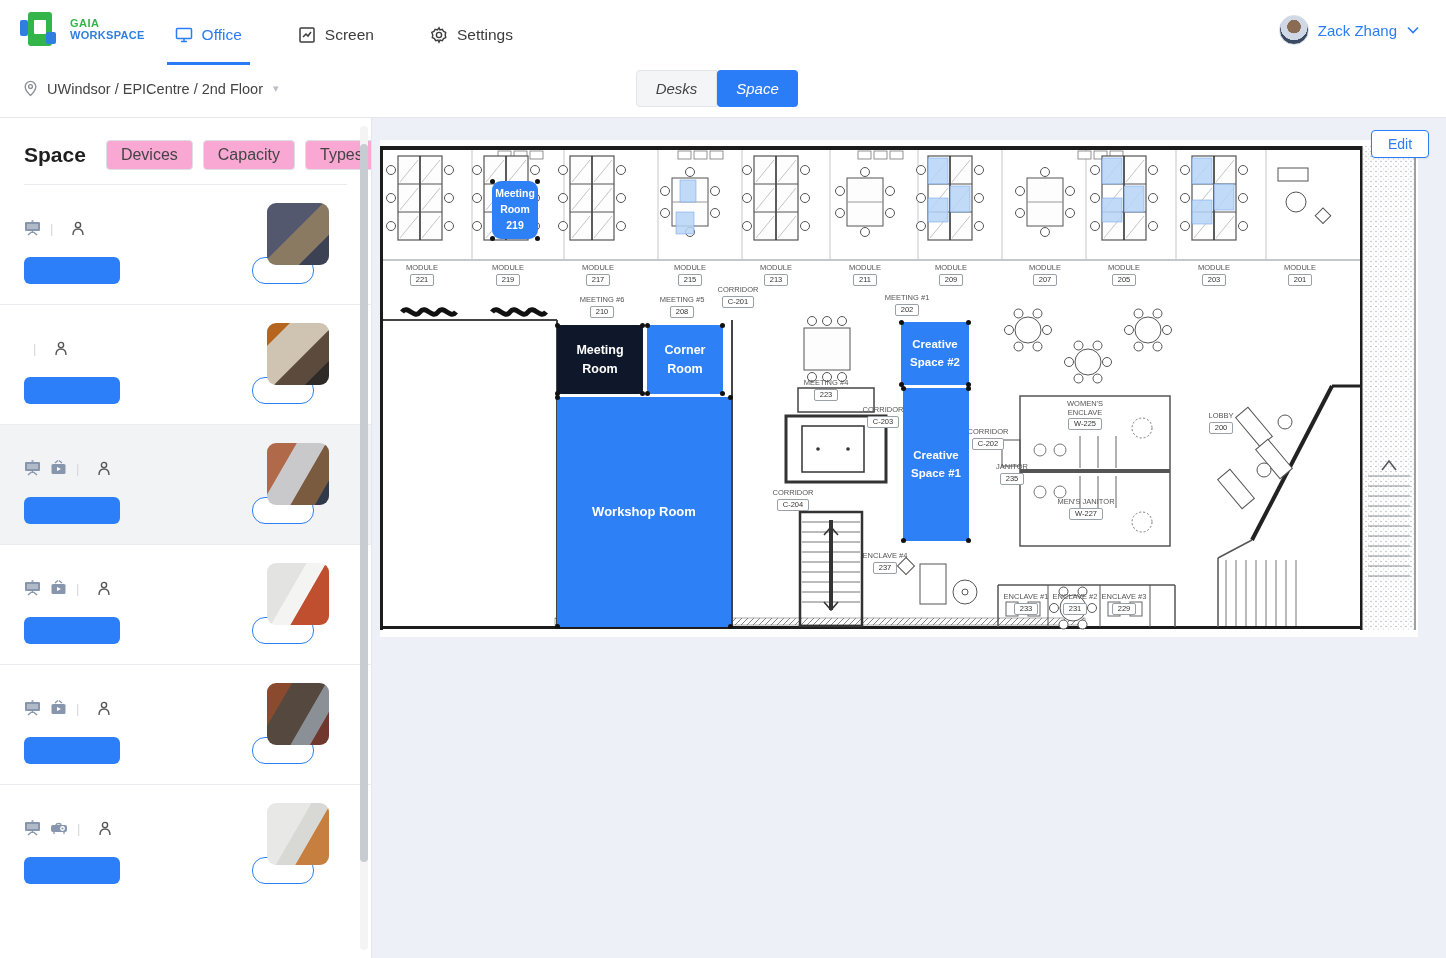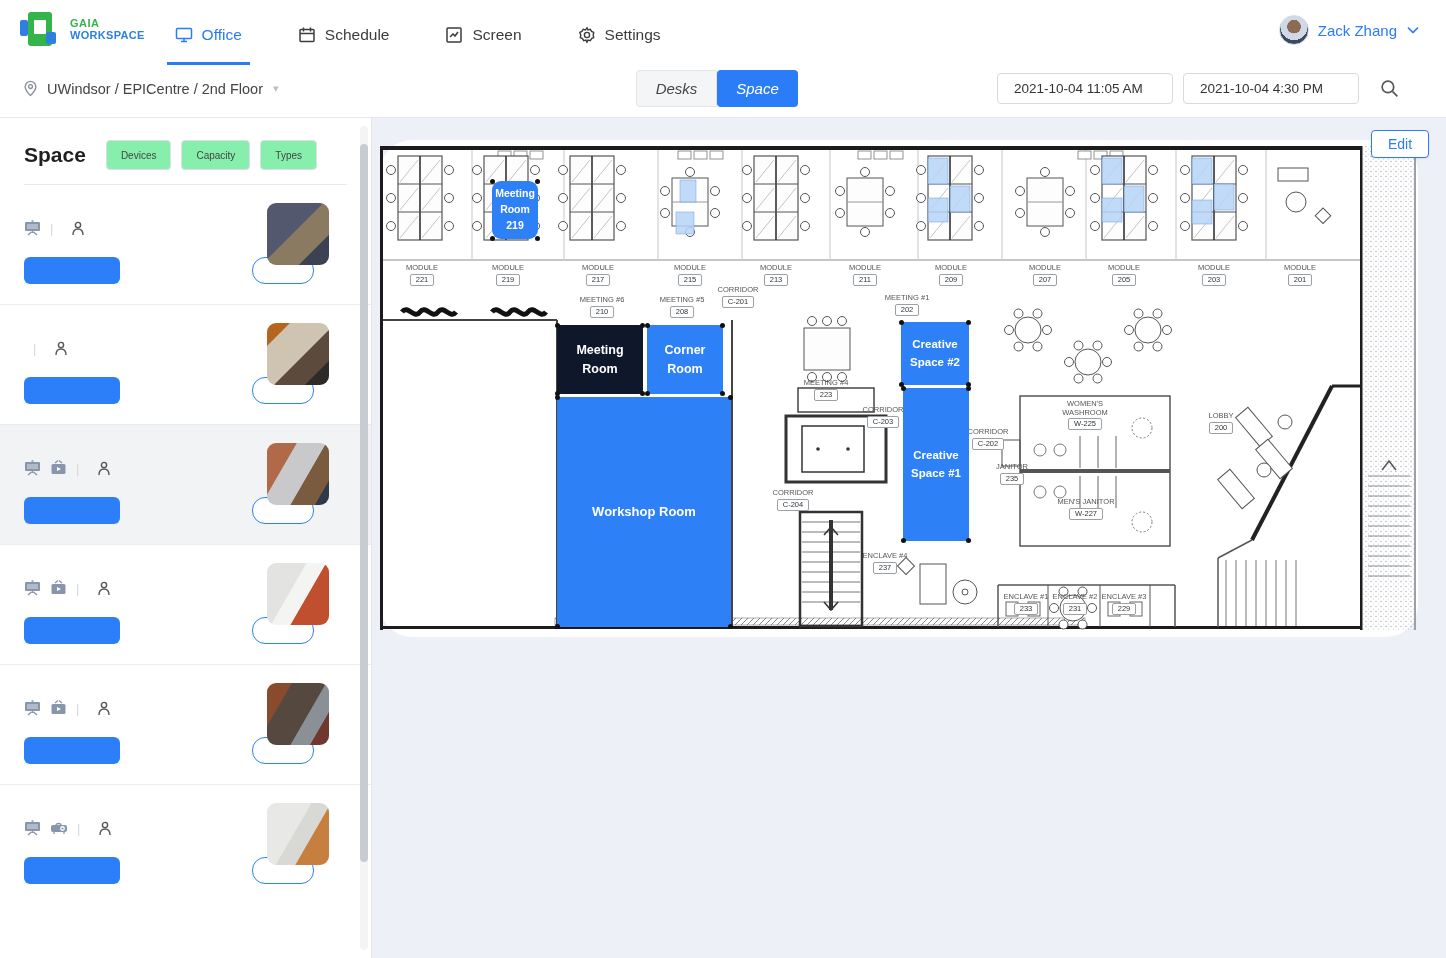--- a/index.html
+++ b/index.html
@@ -42,42 +42,42 @@
     font-size:13.5px; color:#333; display:flex; align-items:center; padding-left:16px; }
   .search-btn { margin-left:10px; cursor:pointer; display:flex; }
 
   
   .content { display:flex; height:840px; background:#edf0f6; }
   .sidebar { width:372px; background:#fff; border-right:1px solid #e3e6eb; position:relative; overflow:hidden; }
   .sb-scroll { position:absolute; right:3px; top:8px; width:8px; height:824px; background:#f4f4f4; border-radius:4px; }
   .sb-thumb { position:absolute; left:0; top:18px; width:8px; height:718px; background:#c7cbd2; border-radius:4px; }
   .sb-head { display:flex; align-items:center; padding:22px 22px 14px 24px; gap:10px; }
   .sb-title { font-size:21px; font-weight:bold; color:#1f1f1f; margin-right:10px; }
-  .filter-btn { height:30px; padding:0 14px; border:1px solid #dcdfe4; border-radius:4px; background:#86efac;
-    font-size:10px; color:#444; display:flex; align-items:center; cursor:pointer; }
+  .filter-btn { height:30px; padding:0 14px; border:1px solid #dcdfe4; border-radius:4px; background:#f9a8d4;
+    font-size:16px; color:#444; display:flex; align-items:center; cursor:pointer; }
   .sb-divider { height:1px; background:#e8eaee; margin:0 24px; }
   .room-card { position:relative; padding:20px 40px 20px 24px; }
   .room-card.selected { background:#f2f3f5; }
   .room-card + .room-card { border-top:1px solid #ececf0; }
   .room-name { font-size:16.5px; font-weight:bold; color:#262626; }
   .room-meta { display:flex; align-items:center; gap:9px; margin-top:14px; height:18px; }
   .dev-icon { display:flex; }
   .no-dev { font-size:13.5px; color:#6b6b6b; }
   .meta-sep { color:#d4d7dc; font-size:13px; }
   .cap-num { font-size:13.5px; color:#555; }
   .room-photo { position:absolute; right:42px; top:18px; width:62px; height:62px; border-radius:9px; }
   .room-foot { display:flex; align-items:center; justify-content:space-between; margin-top:20px; width:290px; }
   .time-badge { min-width:96px; height:27px; background:#2d7ff9; color:#fff; font-weight:bold; font-size:14px;
     border-radius:6px; display:flex; align-items:center; justify-content:center; padding:0 10px; cursor:pointer; }
   .book-btn { width:62px; height:27px; border:1px solid #2d7ff9; border-radius:13px; background:#fff;
     color:#2d7ff9; font-size:14.5px; display:flex; align-items:center; justify-content:center; cursor:pointer; }
 
   
   .main { flex:1; position:relative; }
-  .plan { position:absolute; left:8px; top:22px; width:1038px; height:497px; background:#fff;border-radius:32px; }
+  .plan { position:absolute; left:8px; top:22px; width:1038px; height:497px; background:#fff; }
   .plan svg { position:absolute; left:0; top:0; }
   .edit-btn { position:absolute; right:17px; top:12px; width:58px; height:28px; background:#fff;
     border:1px solid #2b7cf7; border-radius:4px; color:#2b7cf7; font-size:14px;
     display:flex; align-items:center; justify-content:center; cursor:pointer; z-index:6; box-shadow:0 1px 2px rgba(0,0,0,.08); }
   .plan-label { position:absolute; transform:translateX(-50%); text-align:center; width:62px;
     font-size:7.5px; color:#555; line-height:1.15; z-index:2; pointer-events:none; }
   .plan-label .box { display:inline-block; margin-top:1px; padding:0 5px; border:1px solid #9aa0a8;
     border-radius:2px; background:#fff; color:#333; font-size:7.5px; line-height:10px; }
   .overlay { position:absolute; display:flex; flex-direction:column; align-items:center; justify-content:center;
     color:#fff; font-weight:bold; text-align:center; line-height:1.5; z-index:3; cursor:pointer; border-radius:5px; }
@@ -100,27 +100,20 @@
       <div class="l2">WORKSPACE</div>
     </div>
   </div>
   <div class="nav">
     <div class="nav-tab active">
       <svg width="18" height="18" viewBox="0 0 18 18" fill="none" stroke-width="1.5">
           <rect x="1.5" y="2.5" width="15" height="10" rx="1"></rect>
           <path d="M6 15.5h6M9 12.5v3"></path>
         </svg>
       <span>Office</span>
-    </div>
-    <div class="nav-tab">
-      <svg width="18" height="18" viewBox="0 0 18 18" fill="none" stroke-width="1.5">
-          <rect x="2" y="3.5" width="14" height="12" rx="1"></rect>
-          <path d="M2 7.5h14M5.5 1.5v4M12.5 1.5v4"></path>
-        </svg>
-      <span>Schedule</span>
     </div>
     <div class="nav-tab">
       <svg width="18" height="18" viewBox="0 0 18 18" fill="none" stroke-width="1.5">
           <rect x="2" y="2" width="14" height="14" rx="1"></rect>
           <path d="M5 11l3-3 2 2 3-4"></path>
         </svg>
       <span>Screen</span>
     </div>
     <div class="nav-tab">
       <svg width="18" height="18" viewBox="0 0 18 18" fill="none" stroke-width="1.4">
@@ -144,30 +137,20 @@
     <svg width="17" height="17" viewBox="0 0 16 16" fill="none" stroke="#8a8f98" stroke-width="1.3">
         <path d="M8 14.5S3 9.8 3 6.3a5 5 0 1 1 10 0c0 3.5-5 8.2-5 8.2z"></path>
         <circle cx="8" cy="6.2" r="1.8"></circle>
       </svg>
     <span>UWindsor / EPICentre / 2nd Floor</span>
     <span class="crumb-chev">▾</span>
   </div>
   <div class="seg">
     <div class="seg-btn off">Desks</div>
     <div class="seg-btn on">Space</div>
-  </div>
-  <div class="dates">
-    <div class="date-input">2021-10-04 11:05 AM</div>
-    <div class="date-input">2021-10-04 4:30 PM</div>
-    <div class="search-btn">
-      <svg width="21" height="21" viewBox="0 0 20 20" fill="none" stroke="#555" stroke-width="1.6">
-          <circle cx="8.5" cy="8.5" r="5.5"></circle>
-          <path d="M12.8 12.8L17.5 17.5"></path>
-        </svg>
-    </div>
   </div>
 </div>
 
 <div class="content">
 
   <div class="sidebar">
     <div class="sb-head">
       <div class="sb-title">Space</div>
       <div class="filter-btn">Devices</div>
       <div class="filter-btn">Capacity</div>
@@ -649,21 +632,21 @@
           <div class="plan-label" style="left: 834px; top: 124px;"><div>MODULE</div><span class="box">203</span></div>
           <div class="plan-label" style="left: 920px; top: 124px;"><div>MODULE</div><span class="box">201</span></div>
           <div class="plan-label" style="left: 222px; top: 156px;"><div>MEETING #6</div><span class="box">210</span></div>
           <div class="plan-label" style="left: 302px; top: 156px;"><div>MEETING #5</div><span class="box">208</span></div>
           <div class="plan-label" style="left: 358px; top: 146px;"><div>CORRIDOR</div><span class="box">C-201</span></div>
           <div class="plan-label" style="left: 527px; top: 154px;"><div>MEETING #1</div><span class="box">202</span></div>
           <div class="plan-label" style="left: 446px; top: 239px;"><div>MEETING #4</div><span class="box">223</span></div>
           <div class="plan-label" style="left: 503px; top: 266px;"><div>CORRIDOR</div><span class="box">C-203</span></div>
           <div class="plan-label" style="left: 608px; top: 288px;"><div>CORRIDOR</div><span class="box">C-202</span></div>
           <div class="plan-label" style="left: 413px; top: 349px;"><div>CORRIDOR</div><span class="box">C-204</span></div>
-          <div class="plan-label" style="left: 705px; top: 260px;"><div>WOMEN'S WASHROOM</div><span class="box">W-225</span></div>
+          <div class="plan-label" style="left: 705px; top: 260px;"><div>WOMEN'S ENCLAVE</div><span class="box">W-225</span></div>
           <div class="plan-label" style="left: 632px; top: 323px;"><div>JANITOR</div><span class="box">235</span></div>
           <div class="plan-label" style="left: 706px; top: 358px;"><div>MEN'S JANITOR</div><span class="box">W-227</span></div>
           <div class="plan-label" style="left: 841px; top: 272px;"><div>LOBBY</div><span class="box">200</span></div>
           <div class="plan-label" style="left: 646px; top: 453px;"><div>ENCLAVE #1</div><span class="box">233</span></div>
           <div class="plan-label" style="left: 695px; top: 453px;"><div>ENCLAVE #2</div><span class="box">231</span></div>
           <div class="plan-label" style="left: 744px; top: 453px;"><div>ENCLAVE #3</div><span class="box">229</span></div>
           <div class="plan-label" style="left: 505px; top: 412px;"><div>ENCLAVE #4</div><span class="box">237</span></div>
         </div>
     </div>
     <div class="edit-btn">Edit</div>

